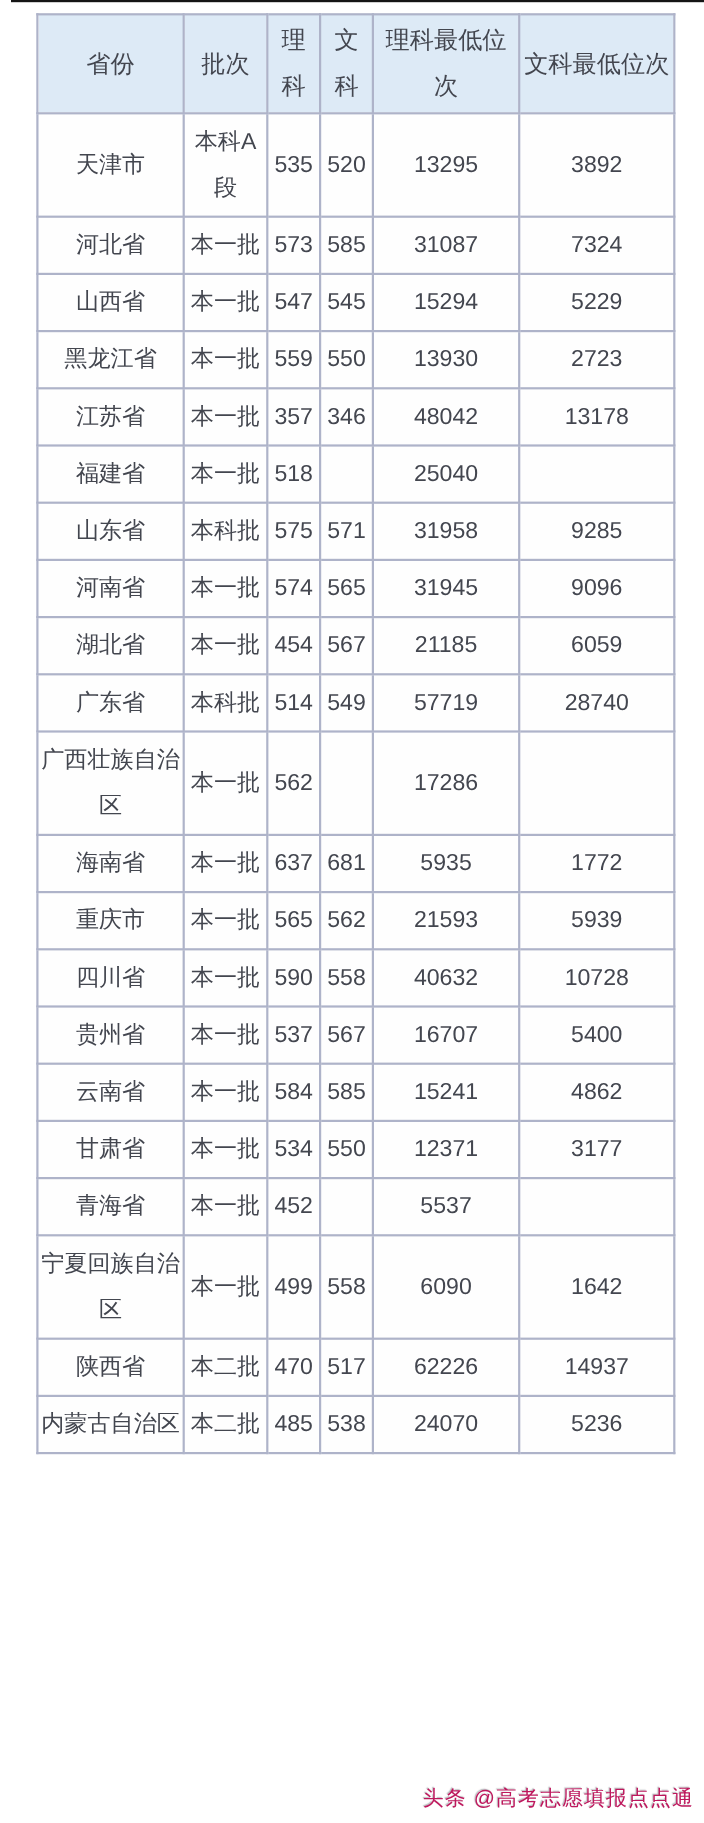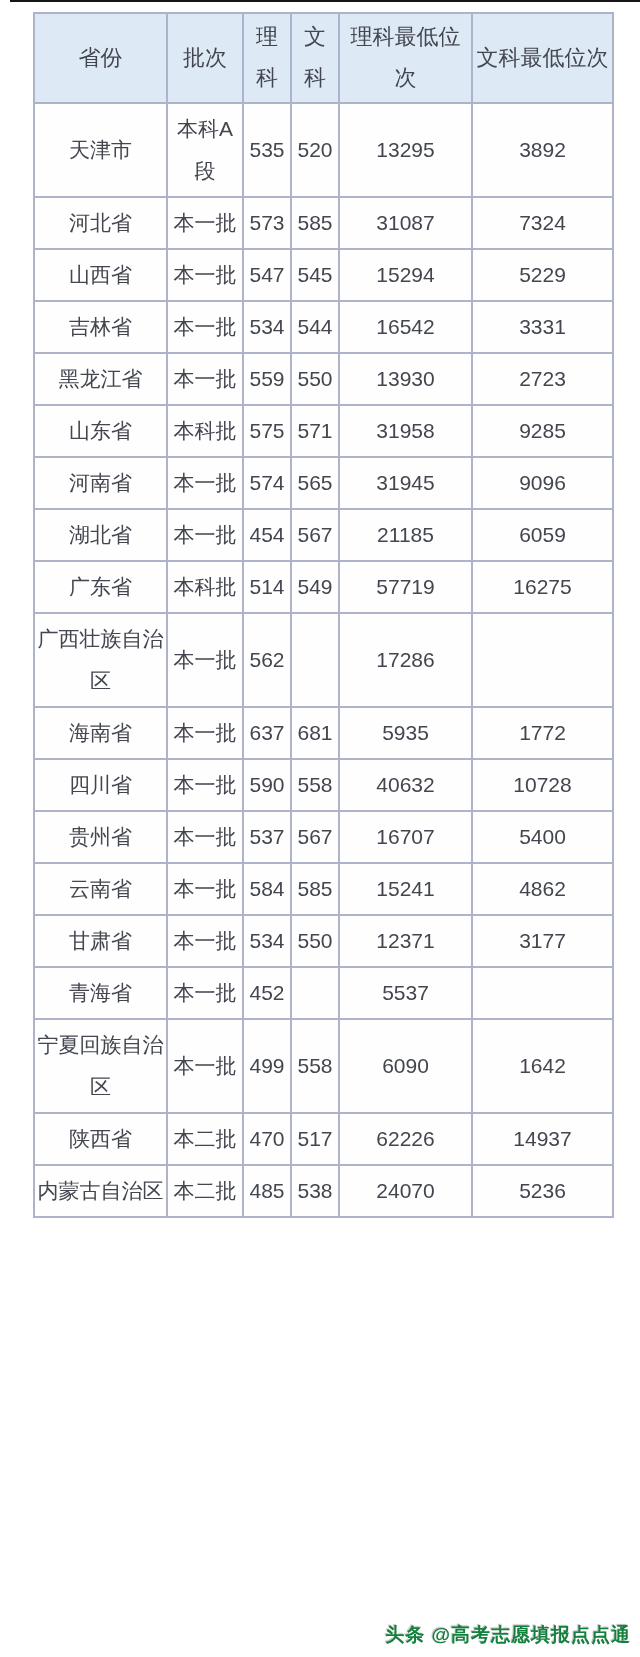--- a/index.html
+++ b/index.html
@@ -55,22 +55,22 @@
     height: 42px;
     padding: 4px 1px;
     background: #fefefe;
   }
   .watermark {
     position: absolute;
     top: 1622px;
     right: 9px;
     font-size: 19px;
     letter-spacing: 1px;
-    font-weight: 700;
-    color: #15803d;
+    font-weight: 400;
+    color: #be185d;
     text-shadow: 1px 1px 0 #ffffff, 2px 2px 1px rgba(255,255,255,0.9), -1px -1px 1px rgba(90,95,105,0.45);
   }
 </style>
 </head>
 <body>
 
 <div class="page">
 
   <div class="top-line"></div>
 
@@ -112,34 +112,42 @@
         </tr>
         <tr>
           <td>山西省</td>
           <td>本一批</td>
           <td>547</td>
           <td>545</td>
           <td>15294</td>
           <td>5229</td>
         </tr>
         <tr>
-          <td>吉林省</td>
-          <td>本一批</td>
-          <td>534</td>
-          <td>544</td>
-          <td>16542</td>
-          <td>3331</td>
-        </tr>
-        <tr>
           <td>黑龙江省</td>
           <td>本一批</td>
           <td>559</td>
           <td>550</td>
           <td>13930</td>
           <td>2723</td>
+        </tr>
+        <tr>
+          <td>江苏省</td>
+          <td>本一批</td>
+          <td>357</td>
+          <td>346</td>
+          <td>48042</td>
+          <td>13178</td>
+        </tr>
+        <tr>
+          <td>福建省</td>
+          <td>本一批</td>
+          <td>518</td>
+          <td></td>
+          <td>25040</td>
+          <td></td>
         </tr>
         <tr>
           <td>山东省</td>
           <td>本科批</td>
           <td>575</td>
           <td>571</td>
           <td>31958</td>
           <td>9285</td>
         </tr>
         <tr>
@@ -157,37 +165,45 @@
           <td>567</td>
           <td>21185</td>
           <td>6059</td>
         </tr>
         <tr>
           <td>广东省</td>
           <td>本科批</td>
           <td>514</td>
           <td>549</td>
           <td>57719</td>
-          <td>16275</td>
+          <td>28740</td>
         </tr>
         <tr>
           <td>广西壮族自治区</td>
           <td>本一批</td>
           <td>562</td>
           <td></td>
           <td>17286</td>
           <td></td>
         </tr>
         <tr>
           <td>海南省</td>
           <td>本一批</td>
           <td>637</td>
           <td>681</td>
           <td>5935</td>
           <td>1772</td>
+        </tr>
+        <tr>
+          <td>重庆市</td>
+          <td>本一批</td>
+          <td>565</td>
+          <td>562</td>
+          <td>21593</td>
+          <td>5939</td>
         </tr>
         <tr>
           <td>四川省</td>
           <td>本一批</td>
           <td>590</td>
           <td>558</td>
           <td>40632</td>
           <td>10728</td>
         </tr>
         <tr>

